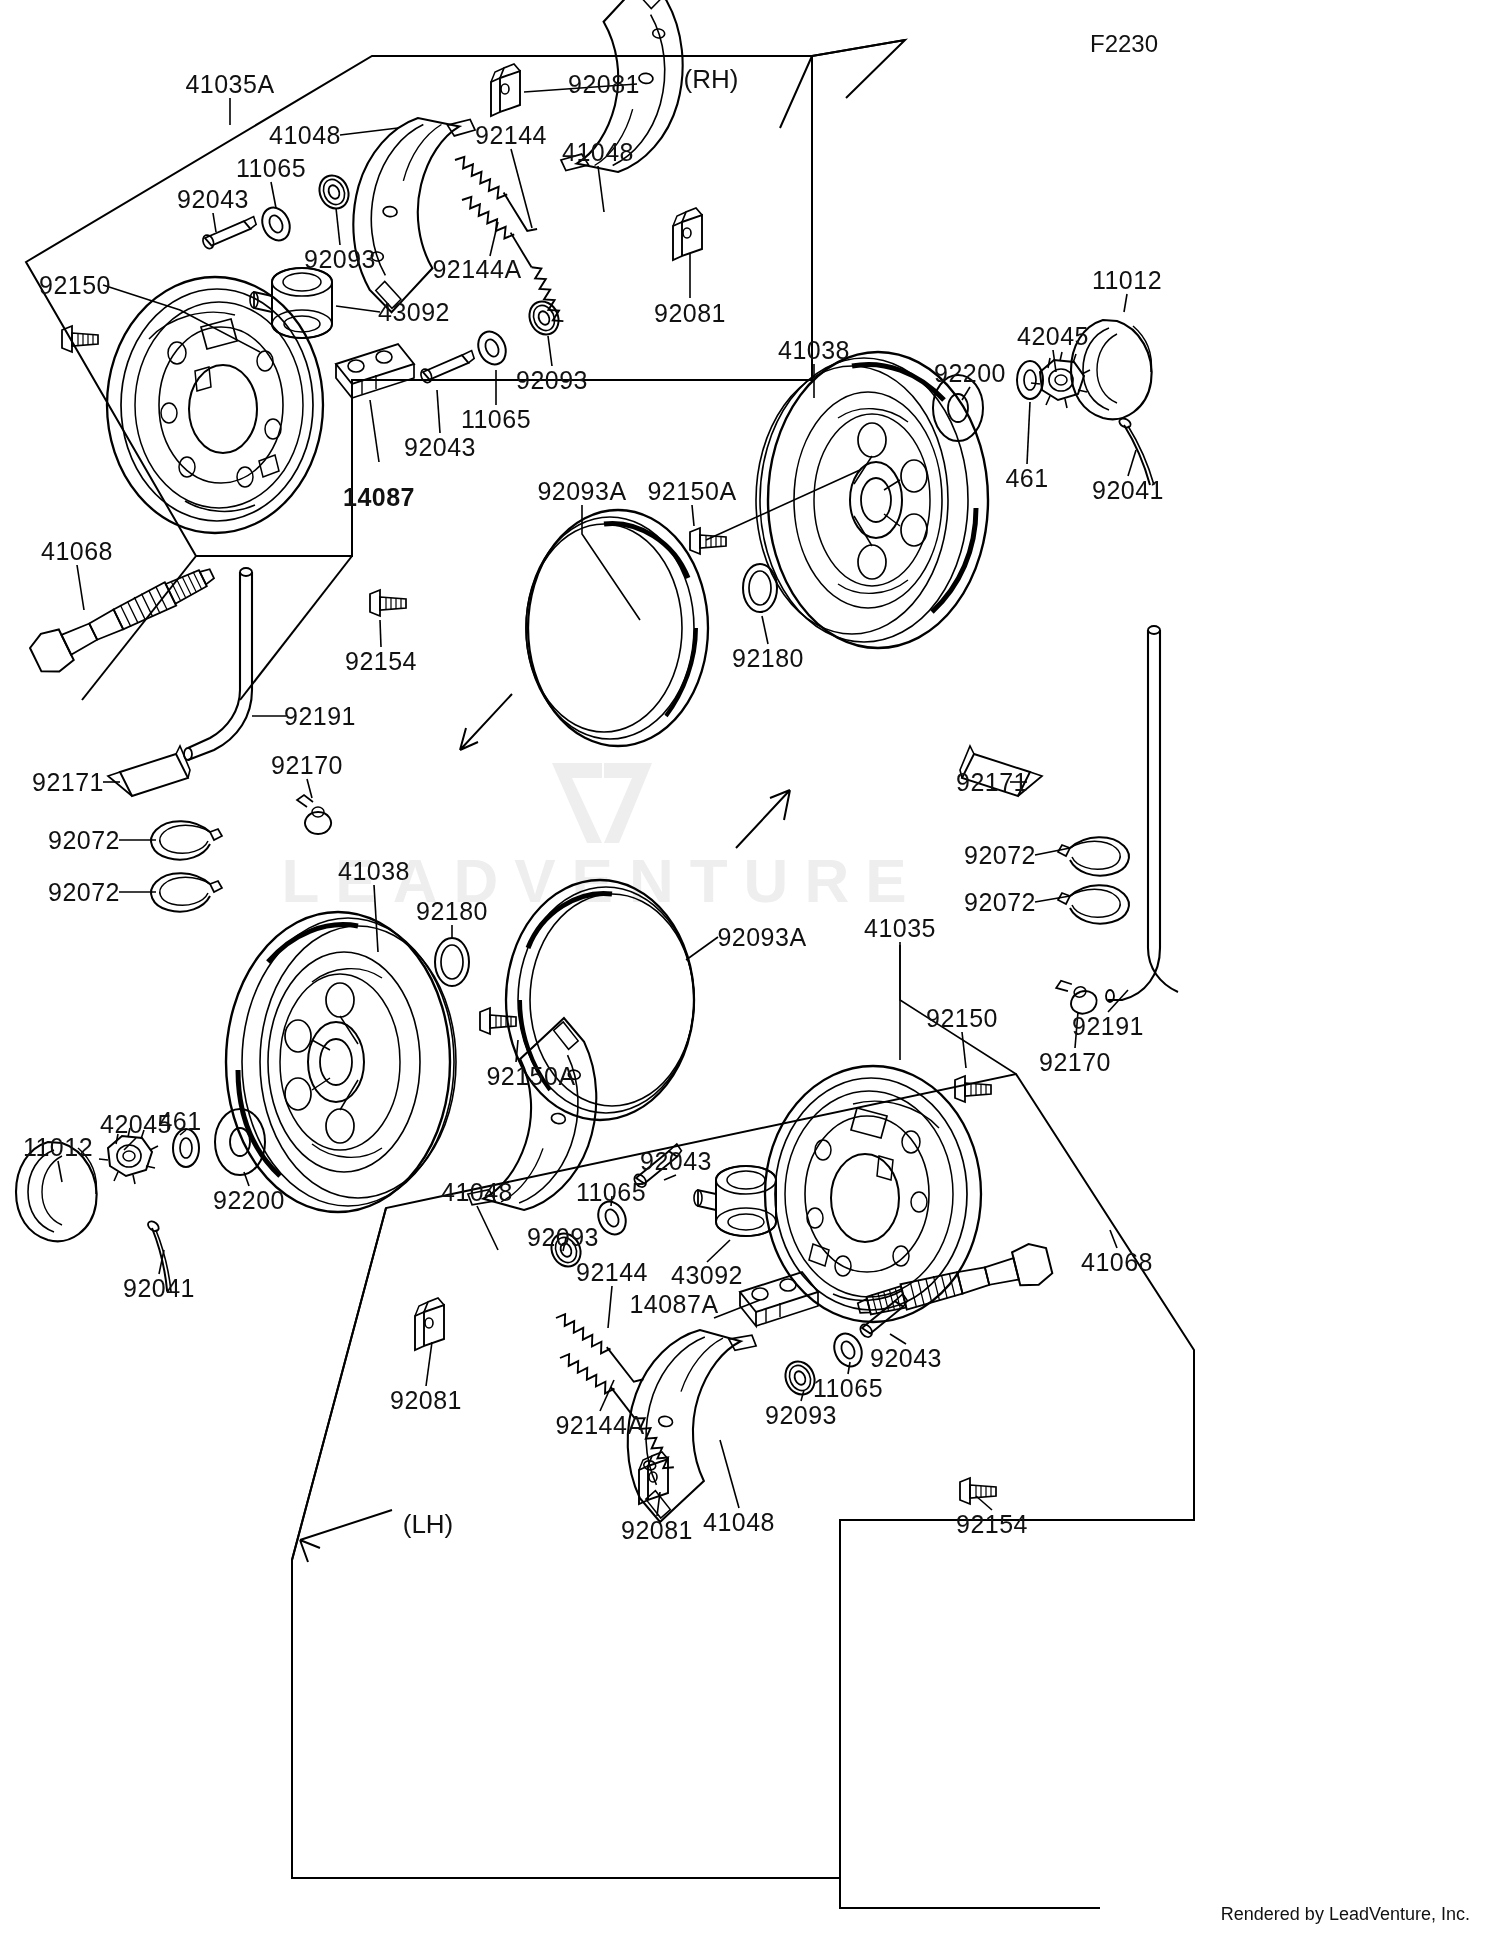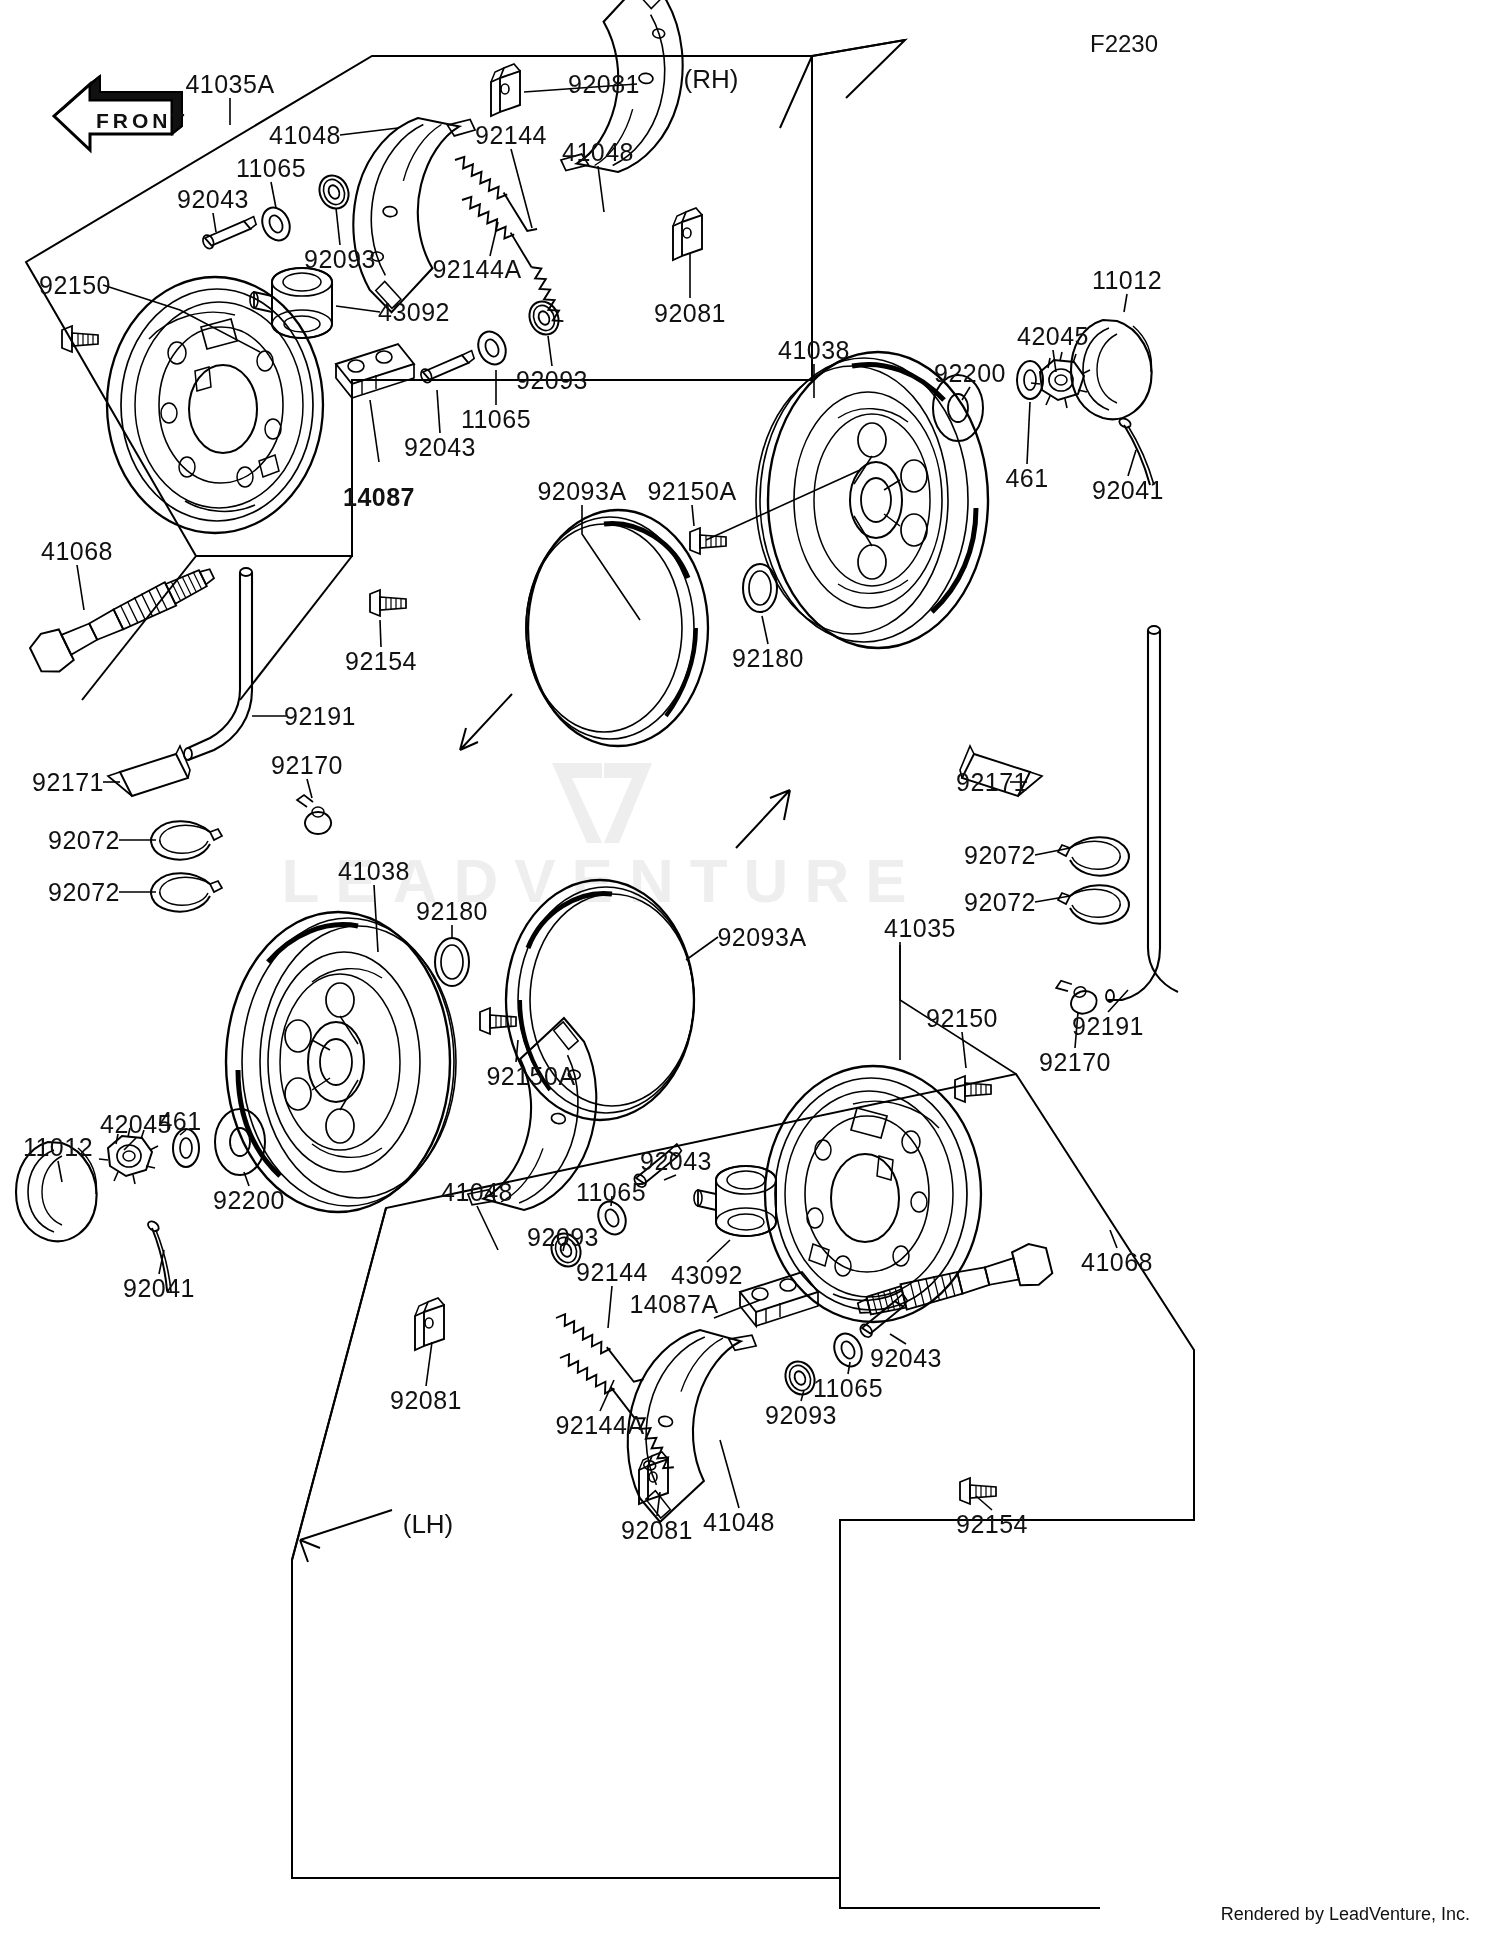--- a/index.html
+++ b/index.html
@@ -533,29 +533,20 @@
       </g>
     <path d="M1035,855 L1070,848" stroke="#000" stroke-width="1.6" fill="none"></path>
     <g transform="translate(1070,896) scale(-1,1)">
         <use href="#clamp92072"></use>
       </g>
     <path d="M1035,902 L1070,896" stroke="#000" stroke-width="1.6" fill="none"></path>
 
     <path d="M840,1878 L840,1908 L1100,1908" fill="none" stroke="#000" stroke-width="2"></path>
   </svg>
 
-  <div class="frontarrow" style="left:116px;top:122px;">
-    <svg width="140" height="96" viewBox="0 0 140 96">
-      <path d="M8,44 L44,12 L44,28 L126,28 L126,62 L44,62 L44,78 Z" fill="#fff" stroke="#000" stroke-width="3"></path>
-      <path d="M44,12 L54,4 L54,20 L136,20 L136,54 L126,62 L126,28 L44,28 Z" fill="#111" stroke="#000" stroke-width="2"></path>
-      <path d="M8,44 L18,36 L54,4 L44,12 Z" fill="#111" stroke="#000" stroke-width="2"></path>
-      <path d="M126,62 L136,54 L136,20" fill="none" stroke="#000" stroke-width="2"></path>
-      <text x="50" y="56" font-family="Liberation Sans, sans-serif" font-size="21" font-weight="bold" fill="#111" letter-spacing="4">FRONT</text>
-    </svg>
-  </div>
 
   <div class="fig" style="left:1124px;top:44px;">F2230</div>
   <div class="side" style="left:711px;top:79px;">(RH)</div>
   <div class="side" style="left:428px;top:1524px;">(LH)</div>
   <div class="credit" style="left:1470px;top:1914px;">Rendered by LeadVenture, Inc.</div>
 
   <div id="callout-layer">
       <div class="lbl" style="left: 230px; top: 84px;">41035A</div>
       <div class="lbl" style="left: 305px; top: 135px;">41048</div>
       <div class="lbl" style="left: 271px; top: 168px;">11065</div>
@@ -584,21 +575,21 @@
       <div class="lbl" style="left: 77px; top: 551px;">41068</div>
       <div class="lbl" style="left: 381px; top: 661px;">92154</div>
       <div class="lbl" style="left: 320px; top: 716px;">92191</div>
       <div class="lbl" style="left: 307px; top: 765px;">92170</div>
       <div class="lbl" style="left: 68px; top: 782px;">92171</div>
       <div class="lbl" style="left: 84px; top: 840px;">92072</div>
       <div class="lbl" style="left: 84px; top: 892px;">92072</div>
       <div class="lbl" style="left: 374px; top: 871px;">41038</div>
       <div class="lbl" style="left: 452px; top: 911px;">92180</div>
       <div class="lbl" style="left: 762px; top: 937px;">92093A</div>
-      <div class="lbl" style="left: 900px; top: 928px; margin-left: 20px;">41035</div>
+      <div class="lbl" style="left: 900px; top: 928px;">41035</div>
       <div class="lbl" style="left: 992px; top: 782px;">92171</div>
       <div class="lbl" style="left: 1000px; top: 855px;">92072</div>
       <div class="lbl" style="left: 1000px; top: 902px;">92072</div>
       <div class="lbl" style="left: 962px; top: 1018px;">92150</div>
       <div class="lbl" style="left: 1075px; top: 1062px;">92170</div>
       <div class="lbl" style="left: 1108px; top: 1026px;">92191</div>
       <div class="lbl" style="left: 531px; top: 1076px;">92150A</div>
       <div class="lbl" style="left: 249px; top: 1200px;">92200</div>
       <div class="lbl" style="left: 180px; top: 1121px;">461</div>
       <div class="lbl" style="left: 136px; top: 1124px;">42045</div>

